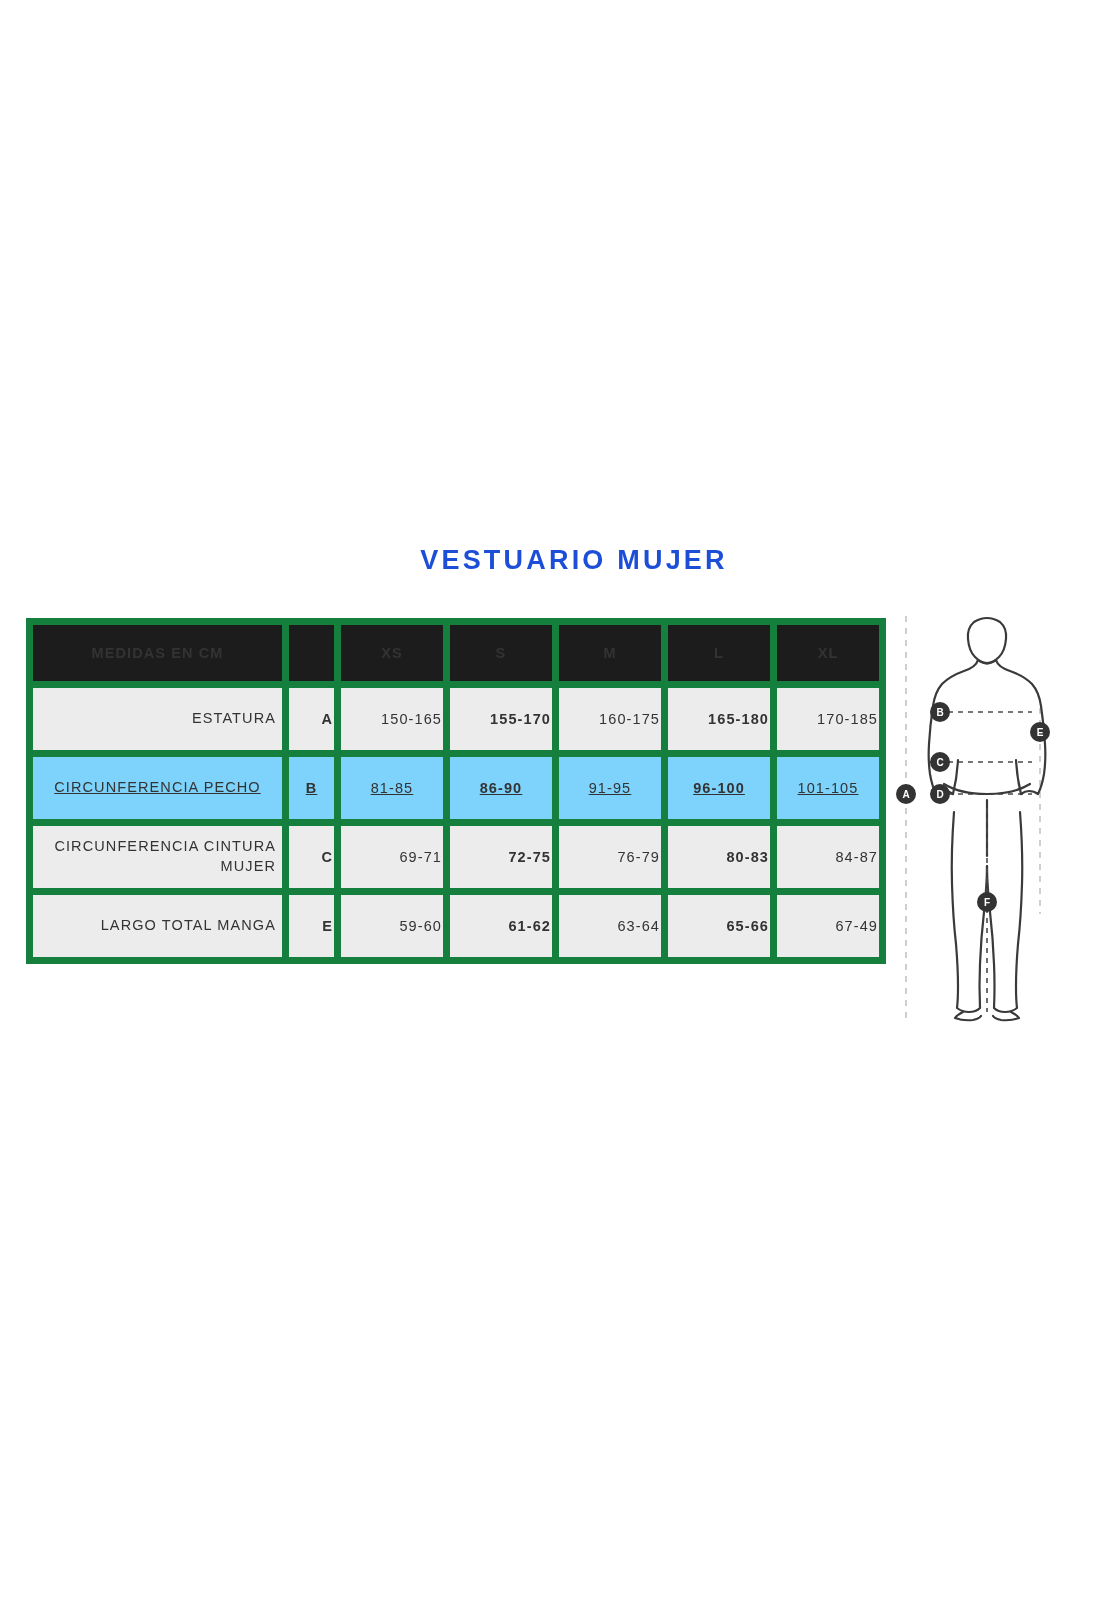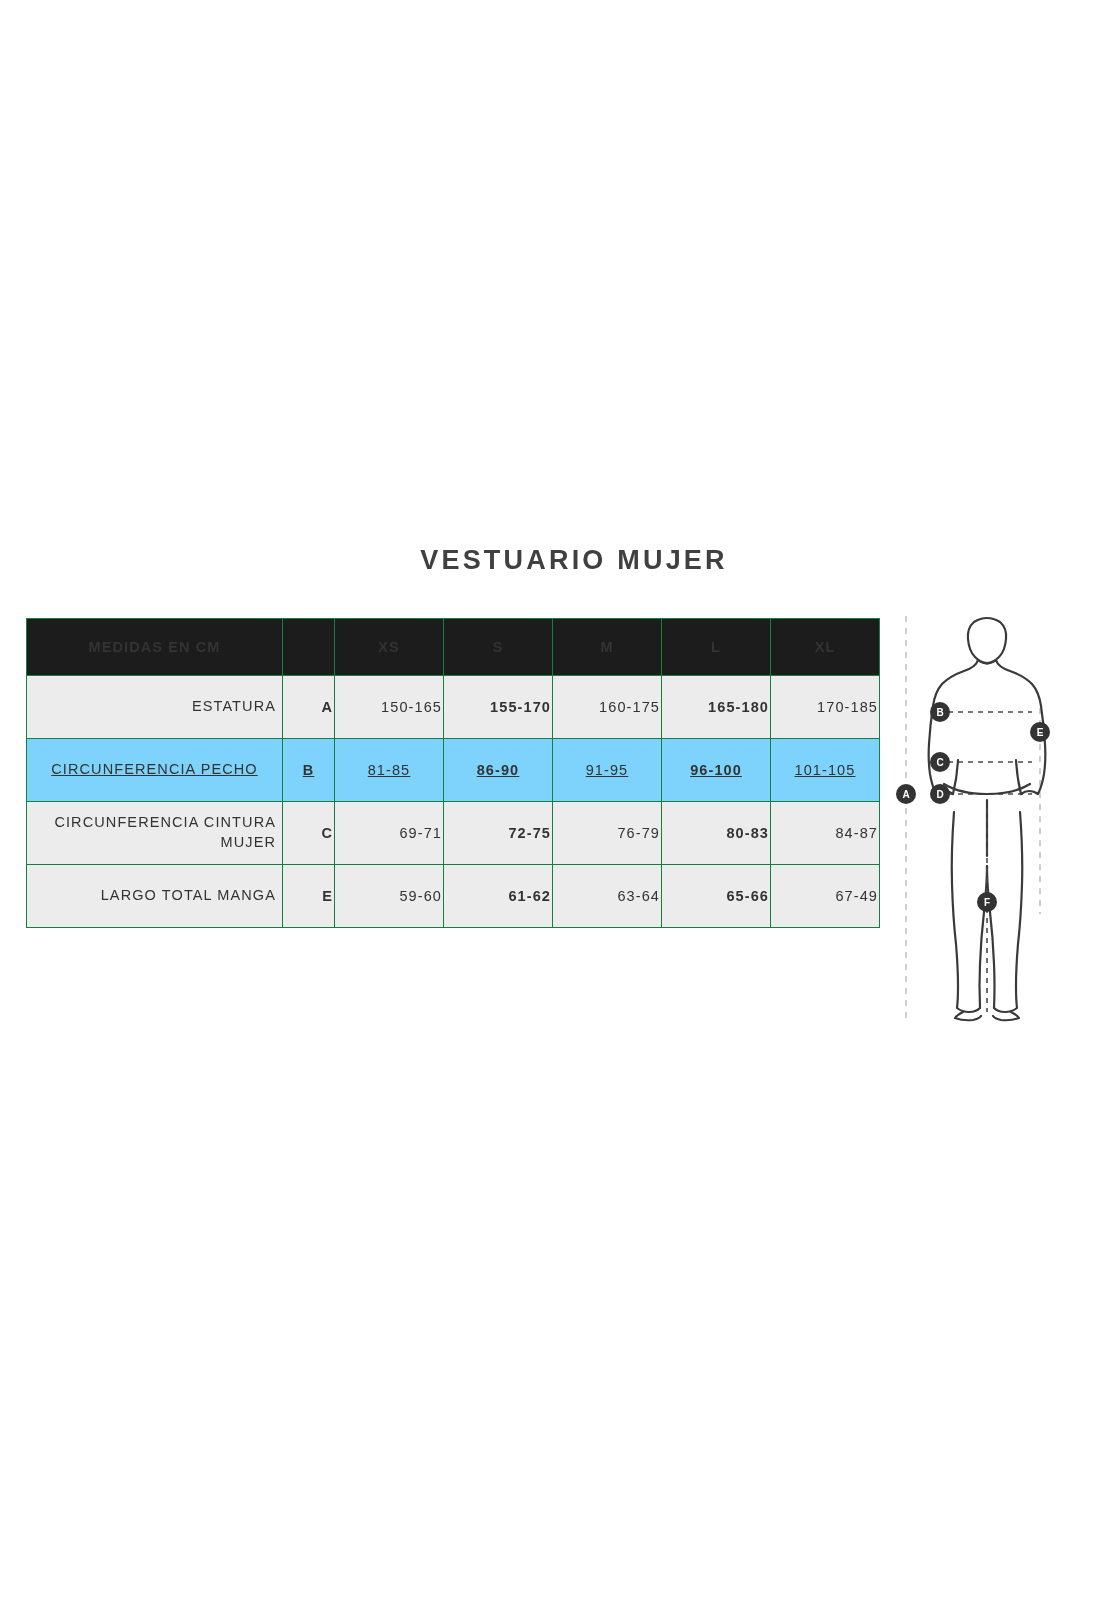--- a/index.html
+++ b/index.html
@@ -26,41 +26,41 @@
 
   .chart-title {
     position: absolute;
     left: 0;
     top: 545px;
     width: 1104px;
     text-align: center;
     font-size: 27px;
     letter-spacing: 3.2px;
     font-weight: 700;
-    color: #404040;
+    color: #1d4ed8;
     padding-left: 44px;
     box-sizing: border-box;
   }
 
   .table-wrap {
     position: absolute;
     left: 26px;
     top: 618px;
     width: 852px;
   }
 
   table.size-table {
     border-collapse: collapse;
     width: 852px;
     table-layout: fixed;
   }
 
   table.size-table th,
   table.size-table td {
-    border: 1px solid #15803d;
+    border: 7px solid #15803d;
     text-align: center;
     vertical-align: middle;
     height: 54px;
     font-size: 14.5px;
     letter-spacing: 1.1px;
     color: #333333;
   }
 
   thead th {
     background: #1c1c1c;

